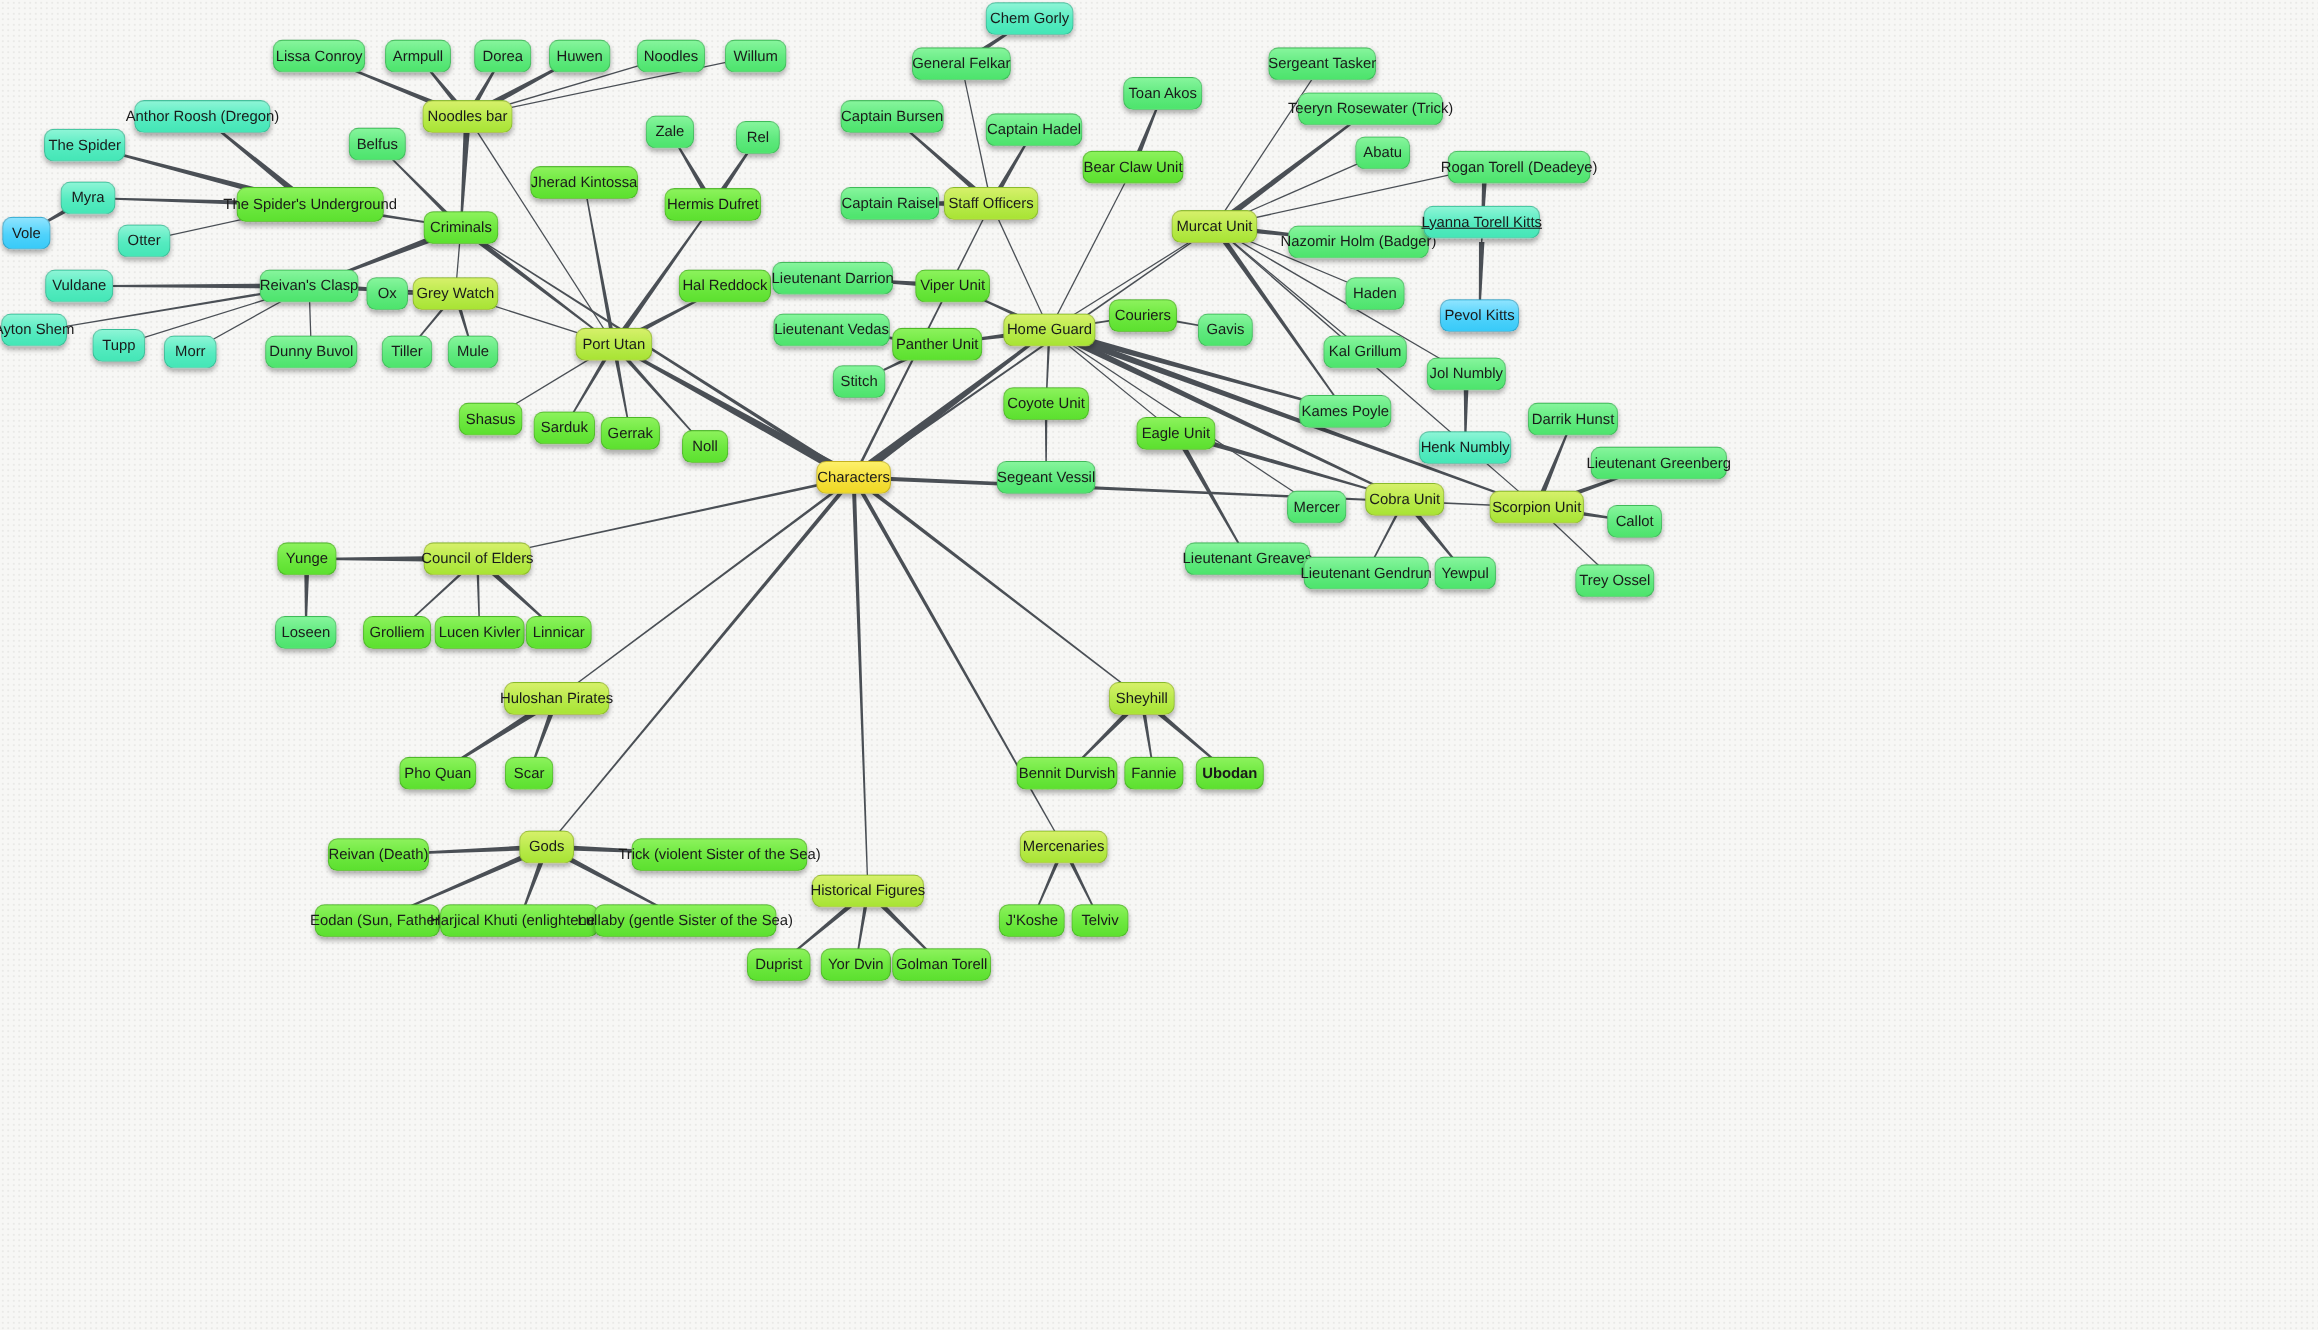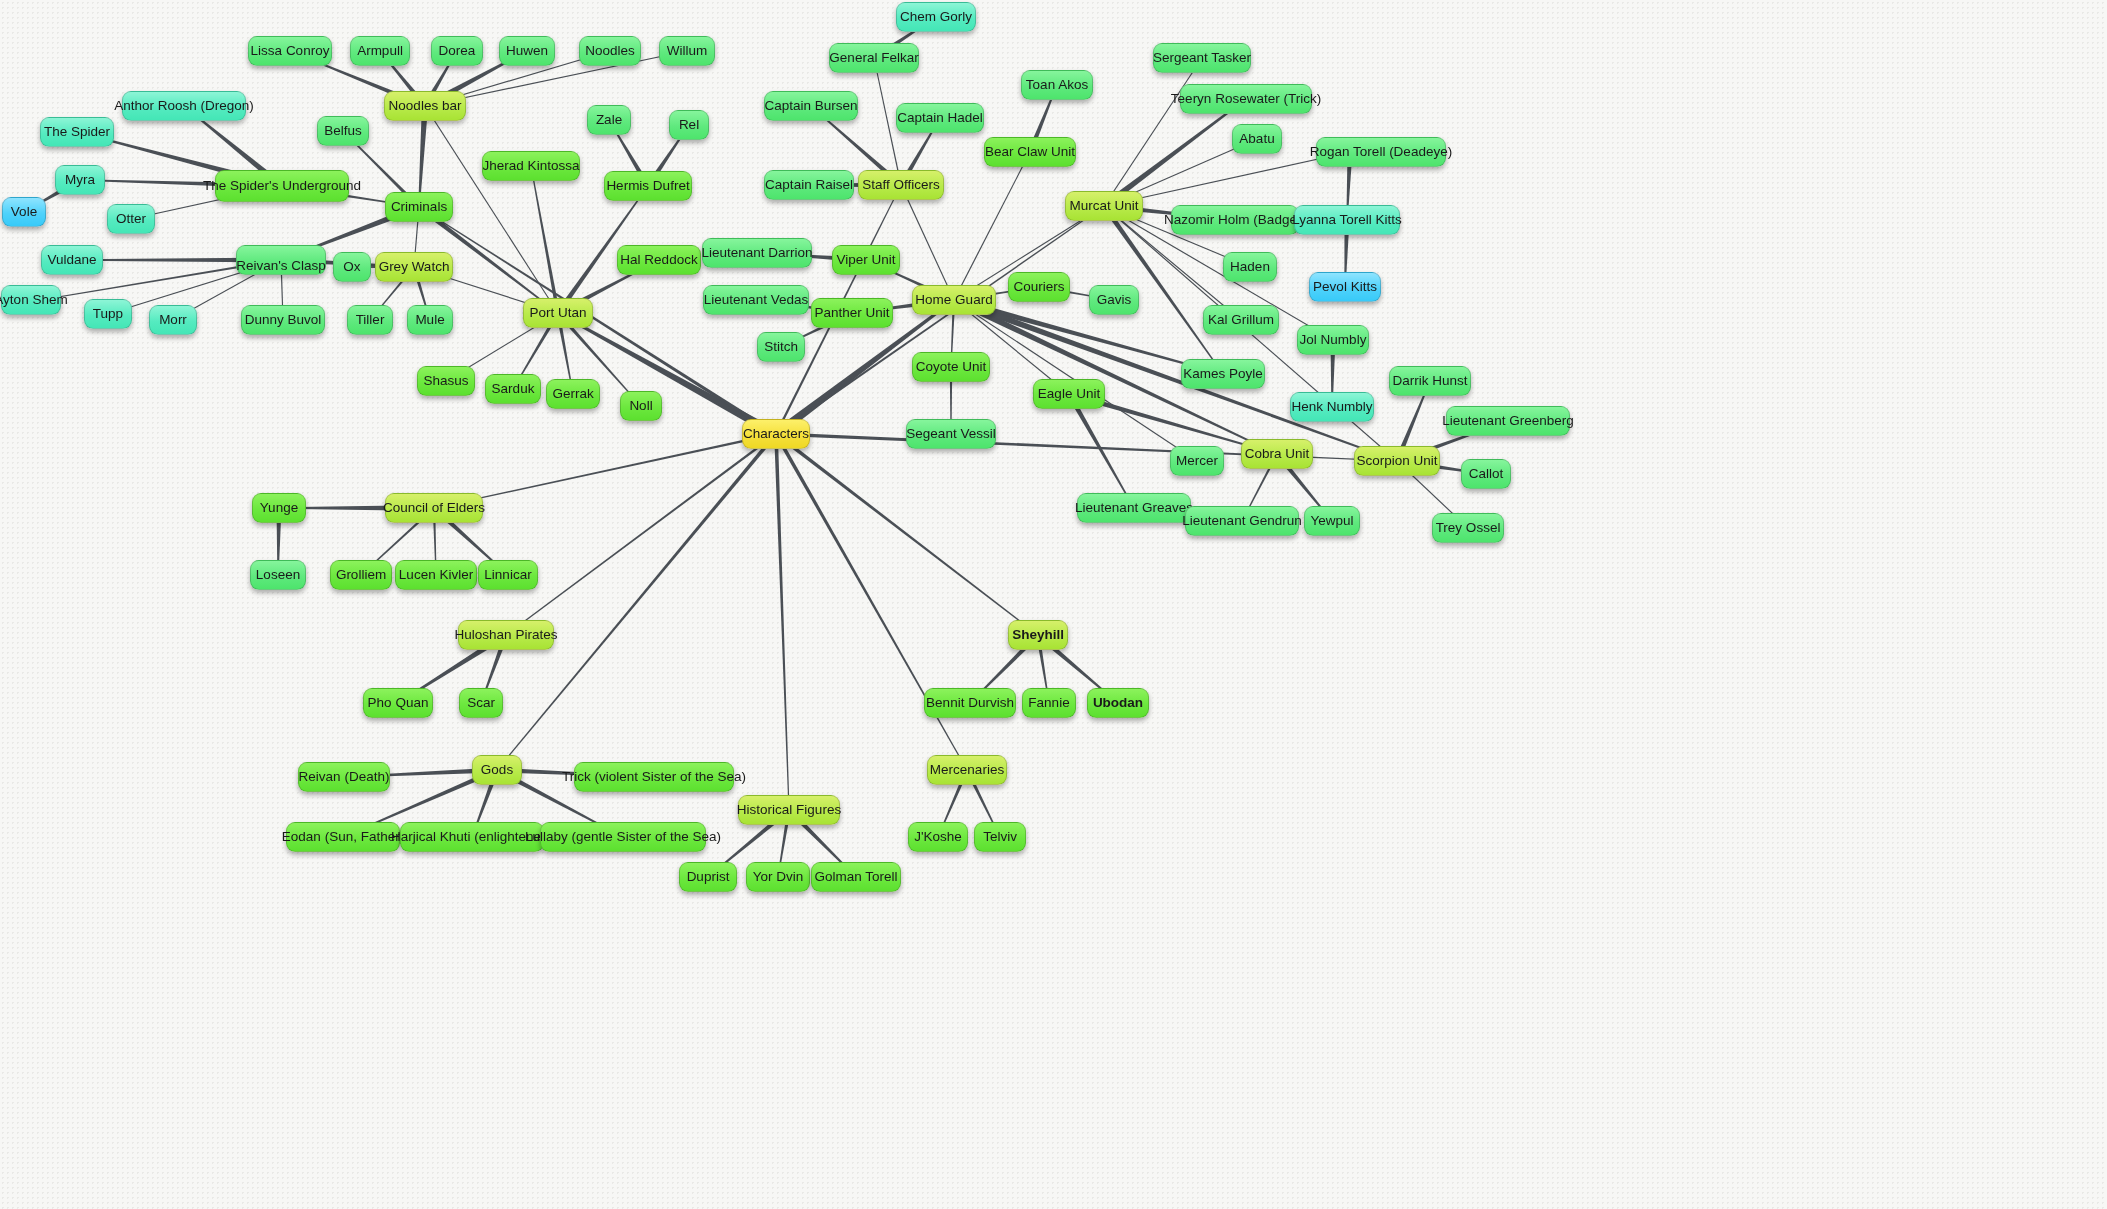--- a/index.html
+++ b/index.html
@@ -201,21 +201,21 @@
     </div>
     <div class="node c-teal" style="left: 107px; top: 204px; width: 48px; height: 30px;">
       <span>Otter</span>
     </div>
     <div class="node c-mid" style="left: 385px; top: 192px; width: 68px; height: 30px;">
       <span>Criminals</span>
     </div>
     <div class="node c-leaf" style="left: 317px; top: 116px; width: 52px; height: 30px;">
       <span>Belfus</span>
     </div>
-    <div class="node c-leaf" style="left: 236px; top: 245px; width: 90px; height: 30px; align-items: flex-end;">
+    <div class="node c-leaf" style="left: 236px; top: 245px; width: 90px; height: 30px;">
       <span>Reivan's Clasp</span>
     </div>
     <div class="node c-teal" style="left: 41px; top: 245px; width: 62px; height: 30px;">
       <span>Vuldane</span>
     </div>
     <div class="node c-teal" style="left: 1px; top: 285px; width: 60px; height: 30px;">
       <span>Ayton Shem</span>
     </div>
     <div class="node c-teal" style="left: 84px; top: 299px; width: 48px; height: 30px;">
       <span>Tupp</span>
@@ -369,21 +369,21 @@
     </div>
     <div class="node c-leaf" style="left: 1232px; top: 124px; width: 50px; height: 30px;">
       <span>Abatu</span>
     </div>
     <div class="node c-leaf" style="left: 1285px; top: 137px; width: 130px; height: 30px; margin-left: 31px;">
       <span>Rogan Torell (Deadeye)</span>
     </div>
     <div class="node c-leaf" style="left: 1171px; top: 205px; width: 128px; height: 30px;">
       <span>Nazomir Holm (Badger)</span>
     </div>
-    <div class="node c-teal" style="left: 1294px; top: 205px; width: 106px; height: 30px;">
+    <div class="node c-teal" style="left: 1294px; top: 187px; width: 106px; height: 30px; text-decoration: underline;">
       <span>Lyanna Torell Kitts</span>
     </div>
     <div class="node c-leaf" style="left: 1223px; top: 252px; width: 54px; height: 30px;">
       <span>Haden</span>
     </div>
     <div class="node c-blue" style="left: 1309px; top: 272px; width: 72px; height: 30px;">
       <span>Pevol Kitts</span>
     </div>
     <div class="node c-leaf" style="left: 1203px; top: 305px; width: 76px; height: 30px;">
       <span>Kal Grillum</span>
@@ -453,21 +453,21 @@
     </div>
     <div class="node c-hub" style="left: 927px; top: 755px; width: 80px; height: 30px;">
       <span>Mercenaries</span>
     </div>
     <div class="node c-mid" style="left: 908px; top: 822px; width: 60px; height: 30px;">
       <span>J'Koshe</span>
     </div>
     <div class="node c-mid" style="left: 974px; top: 822px; width: 52px; height: 30px;">
       <span>Telviv</span>
     </div>
-    <div class="node c-hub" style="left: 1008px; top: 620px; width: 60px; height: 30px; font-weight: bold;">
+    <div class="node c-hub" style="left: 1008px; top: 620px; width: 60px; height: 30px;">
       <span>Sheyhill</span>
     </div>
     <div class="node c-mid" style="left: 924px; top: 688px; width: 92px; height: 30px;">
       <span>Bennit Durvish</span>
     </div>
     <div class="node c-mid" style="left: 1022px; top: 688px; width: 54px; height: 30px;">
       <span>Fannie</span>
     </div>
     <div class="node c-mid" style="left: 1087px; top: 688px; width: 62px; height: 30px; font-weight: bold;">
       <span>Ubodan</span>

